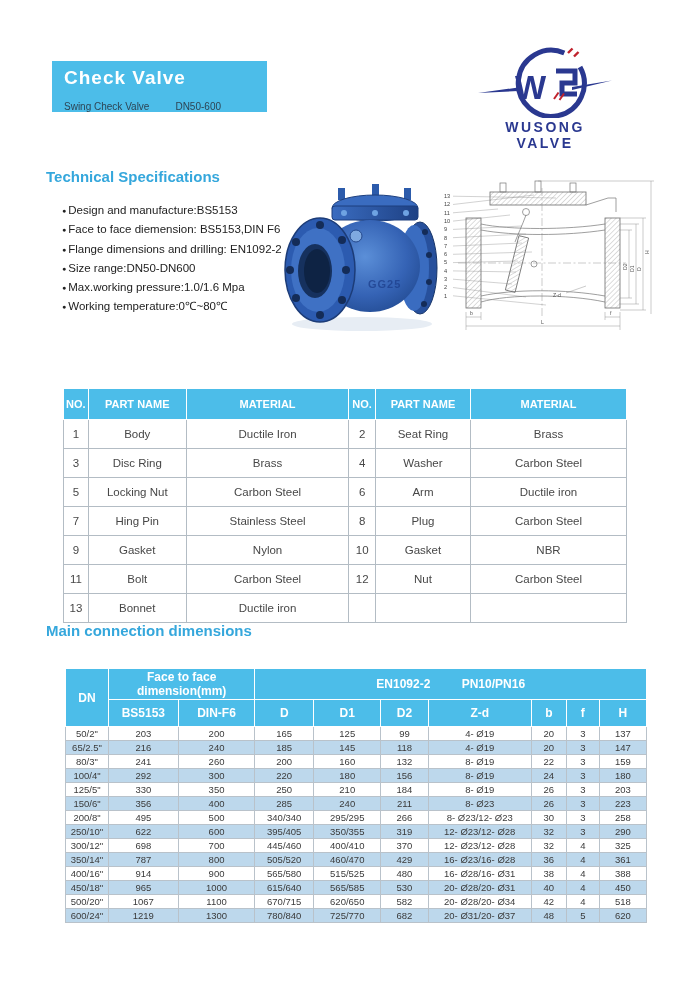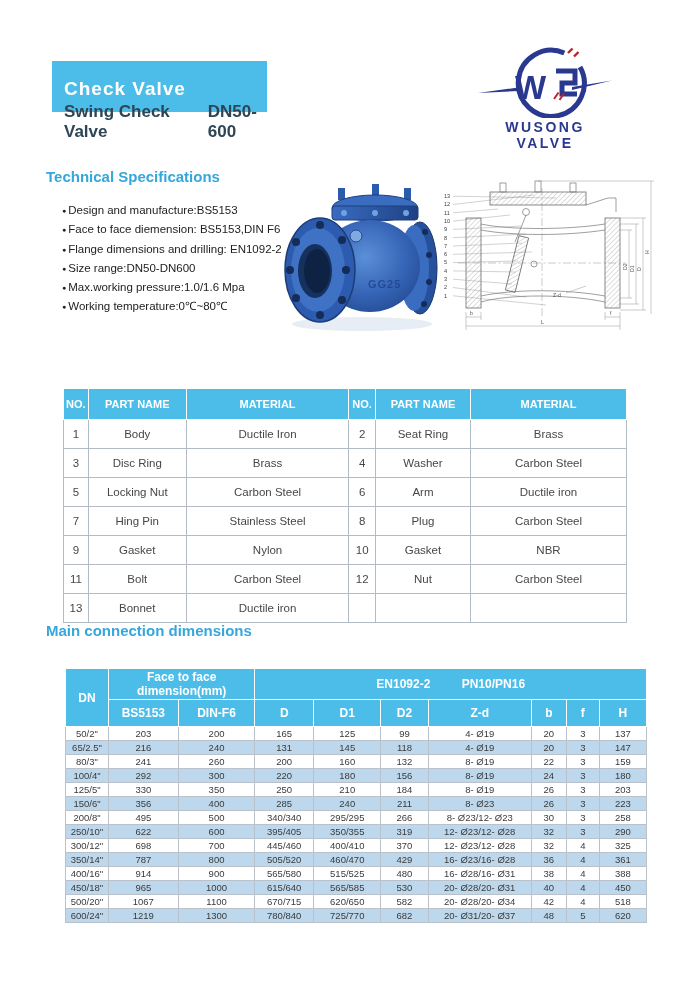--- a/index.html
+++ b/index.html
@@ -3,24 +3,24 @@
 <meta charset="utf-8">
 <style>
   html,body{margin:0;padding:0;background:#fff;}
   .page{
     position:relative;width:700px;height:1001px;background:#ffffff;
     font-family:"Liberation Sans", sans-serif;overflow:hidden;
   }
   
   .banner{
     position:absolute;left:52px;top:61px;width:215px;height:51px;
-    background:#4CBDE9;box-sizing:border-box;padding:16px 0 0 12px;
+    background:#4CBDE9;box-sizing:border-box;padding:5px 0 0 12px;
   }
   .banner-title{color:#ffffff;font-size:19px;font-weight:bold;letter-spacing:1px;line-height:23px;}
-  .banner-sub{display:flex;gap:26px;margin-top:2px;color:#2d4555;font-size:17px;font-weight:700;}
+  .banner-sub{display:flex;gap:26px;margin-top:12px;color:#2d4555;font-size:10px;font-weight:400;}
   .logo{position:absolute;left:478px;top:36px;width:134px;text-align:center;}
   .logo svg{display:block;margin:0 auto;}
   .logo-text{margin-top:1px;color:#2A3890;font-size:14px;font-weight:bold;letter-spacing:2.5px;}
   
   .section-heading{
     position:absolute;left:46px;margin:0;color:#35A7DC;font-size:15px;font-weight:600;
   }
   
   .bullets{position:absolute;left:62px;top:201px;width:235px;margin:0;padding:0;list-style:none;}
   .bullets li{
@@ -364,21 +364,21 @@
           <td>99</td>
           <td>4- Ø19</td>
           <td>20</td>
           <td>3</td>
           <td>137</td>
         </tr>
         <tr>
           <td>65/2.5"</td>
           <td>216</td>
           <td>240</td>
-          <td>131</td>
+          <td>185</td>
           <td>145</td>
           <td>118</td>
           <td>4- Ø19</td>
           <td>20</td>
           <td>3</td>
           <td>147</td>
         </tr>
         <tr>
           <td>80/3"</td>
           <td>241</td>

